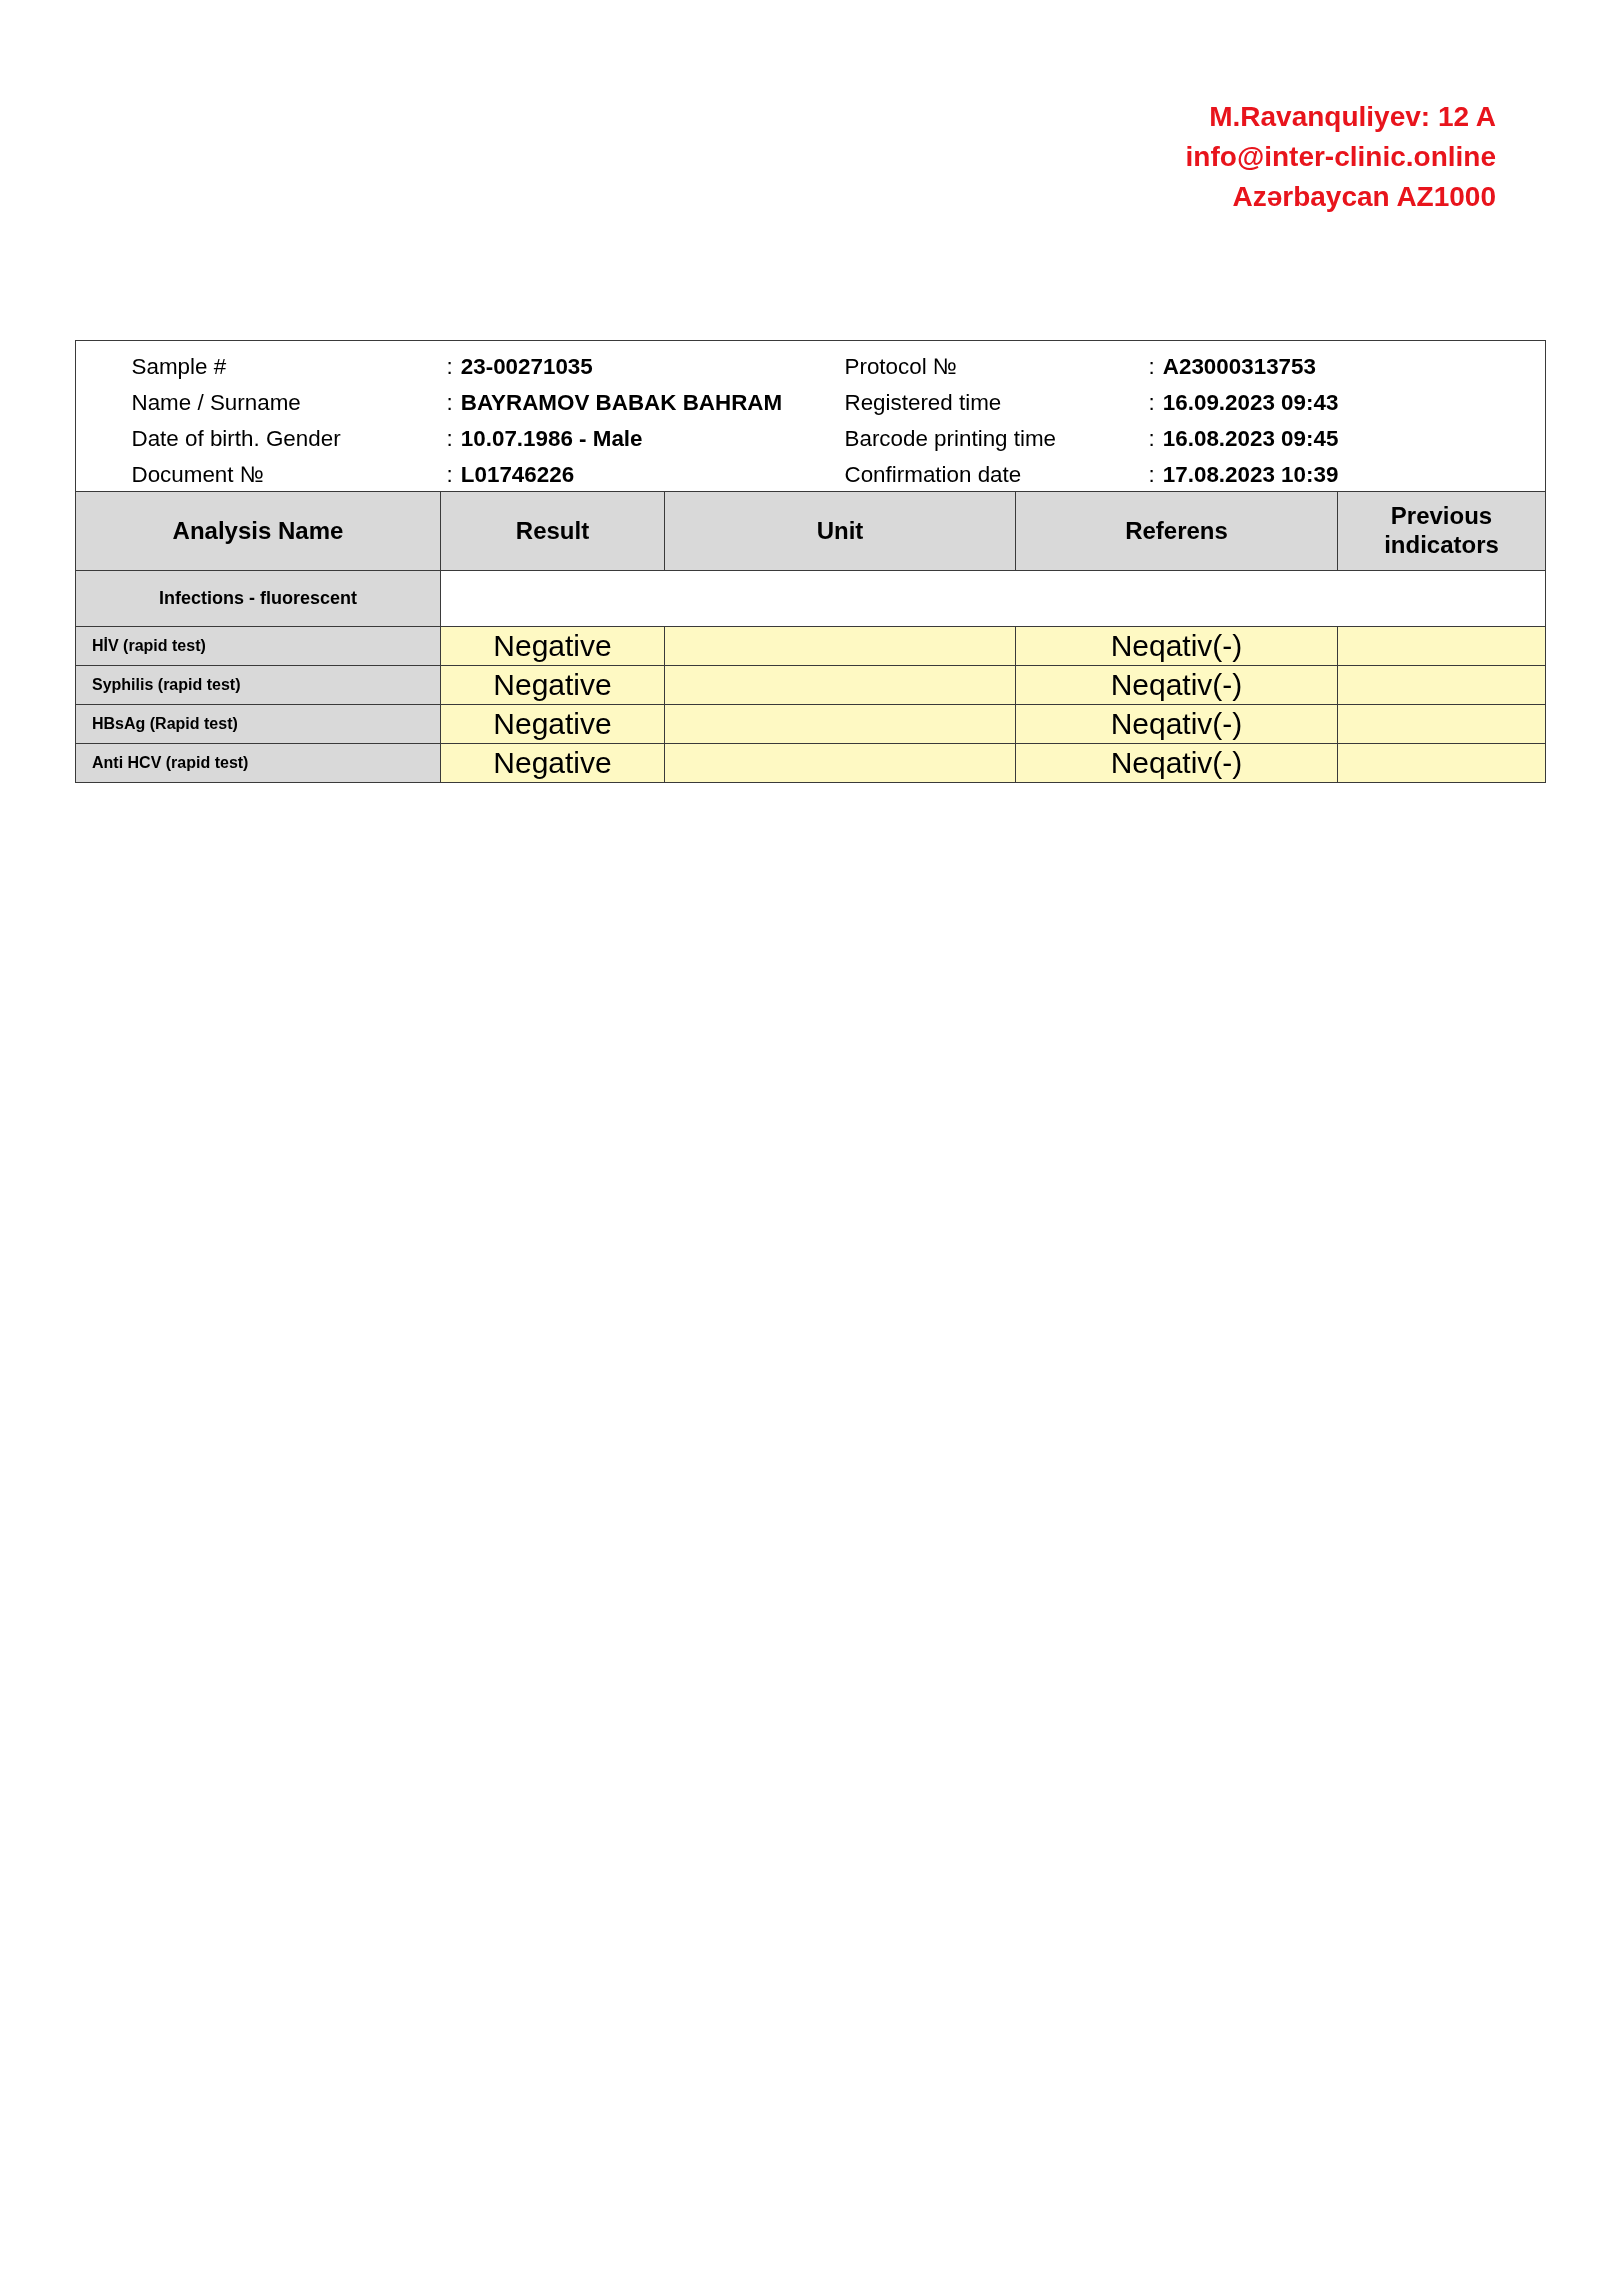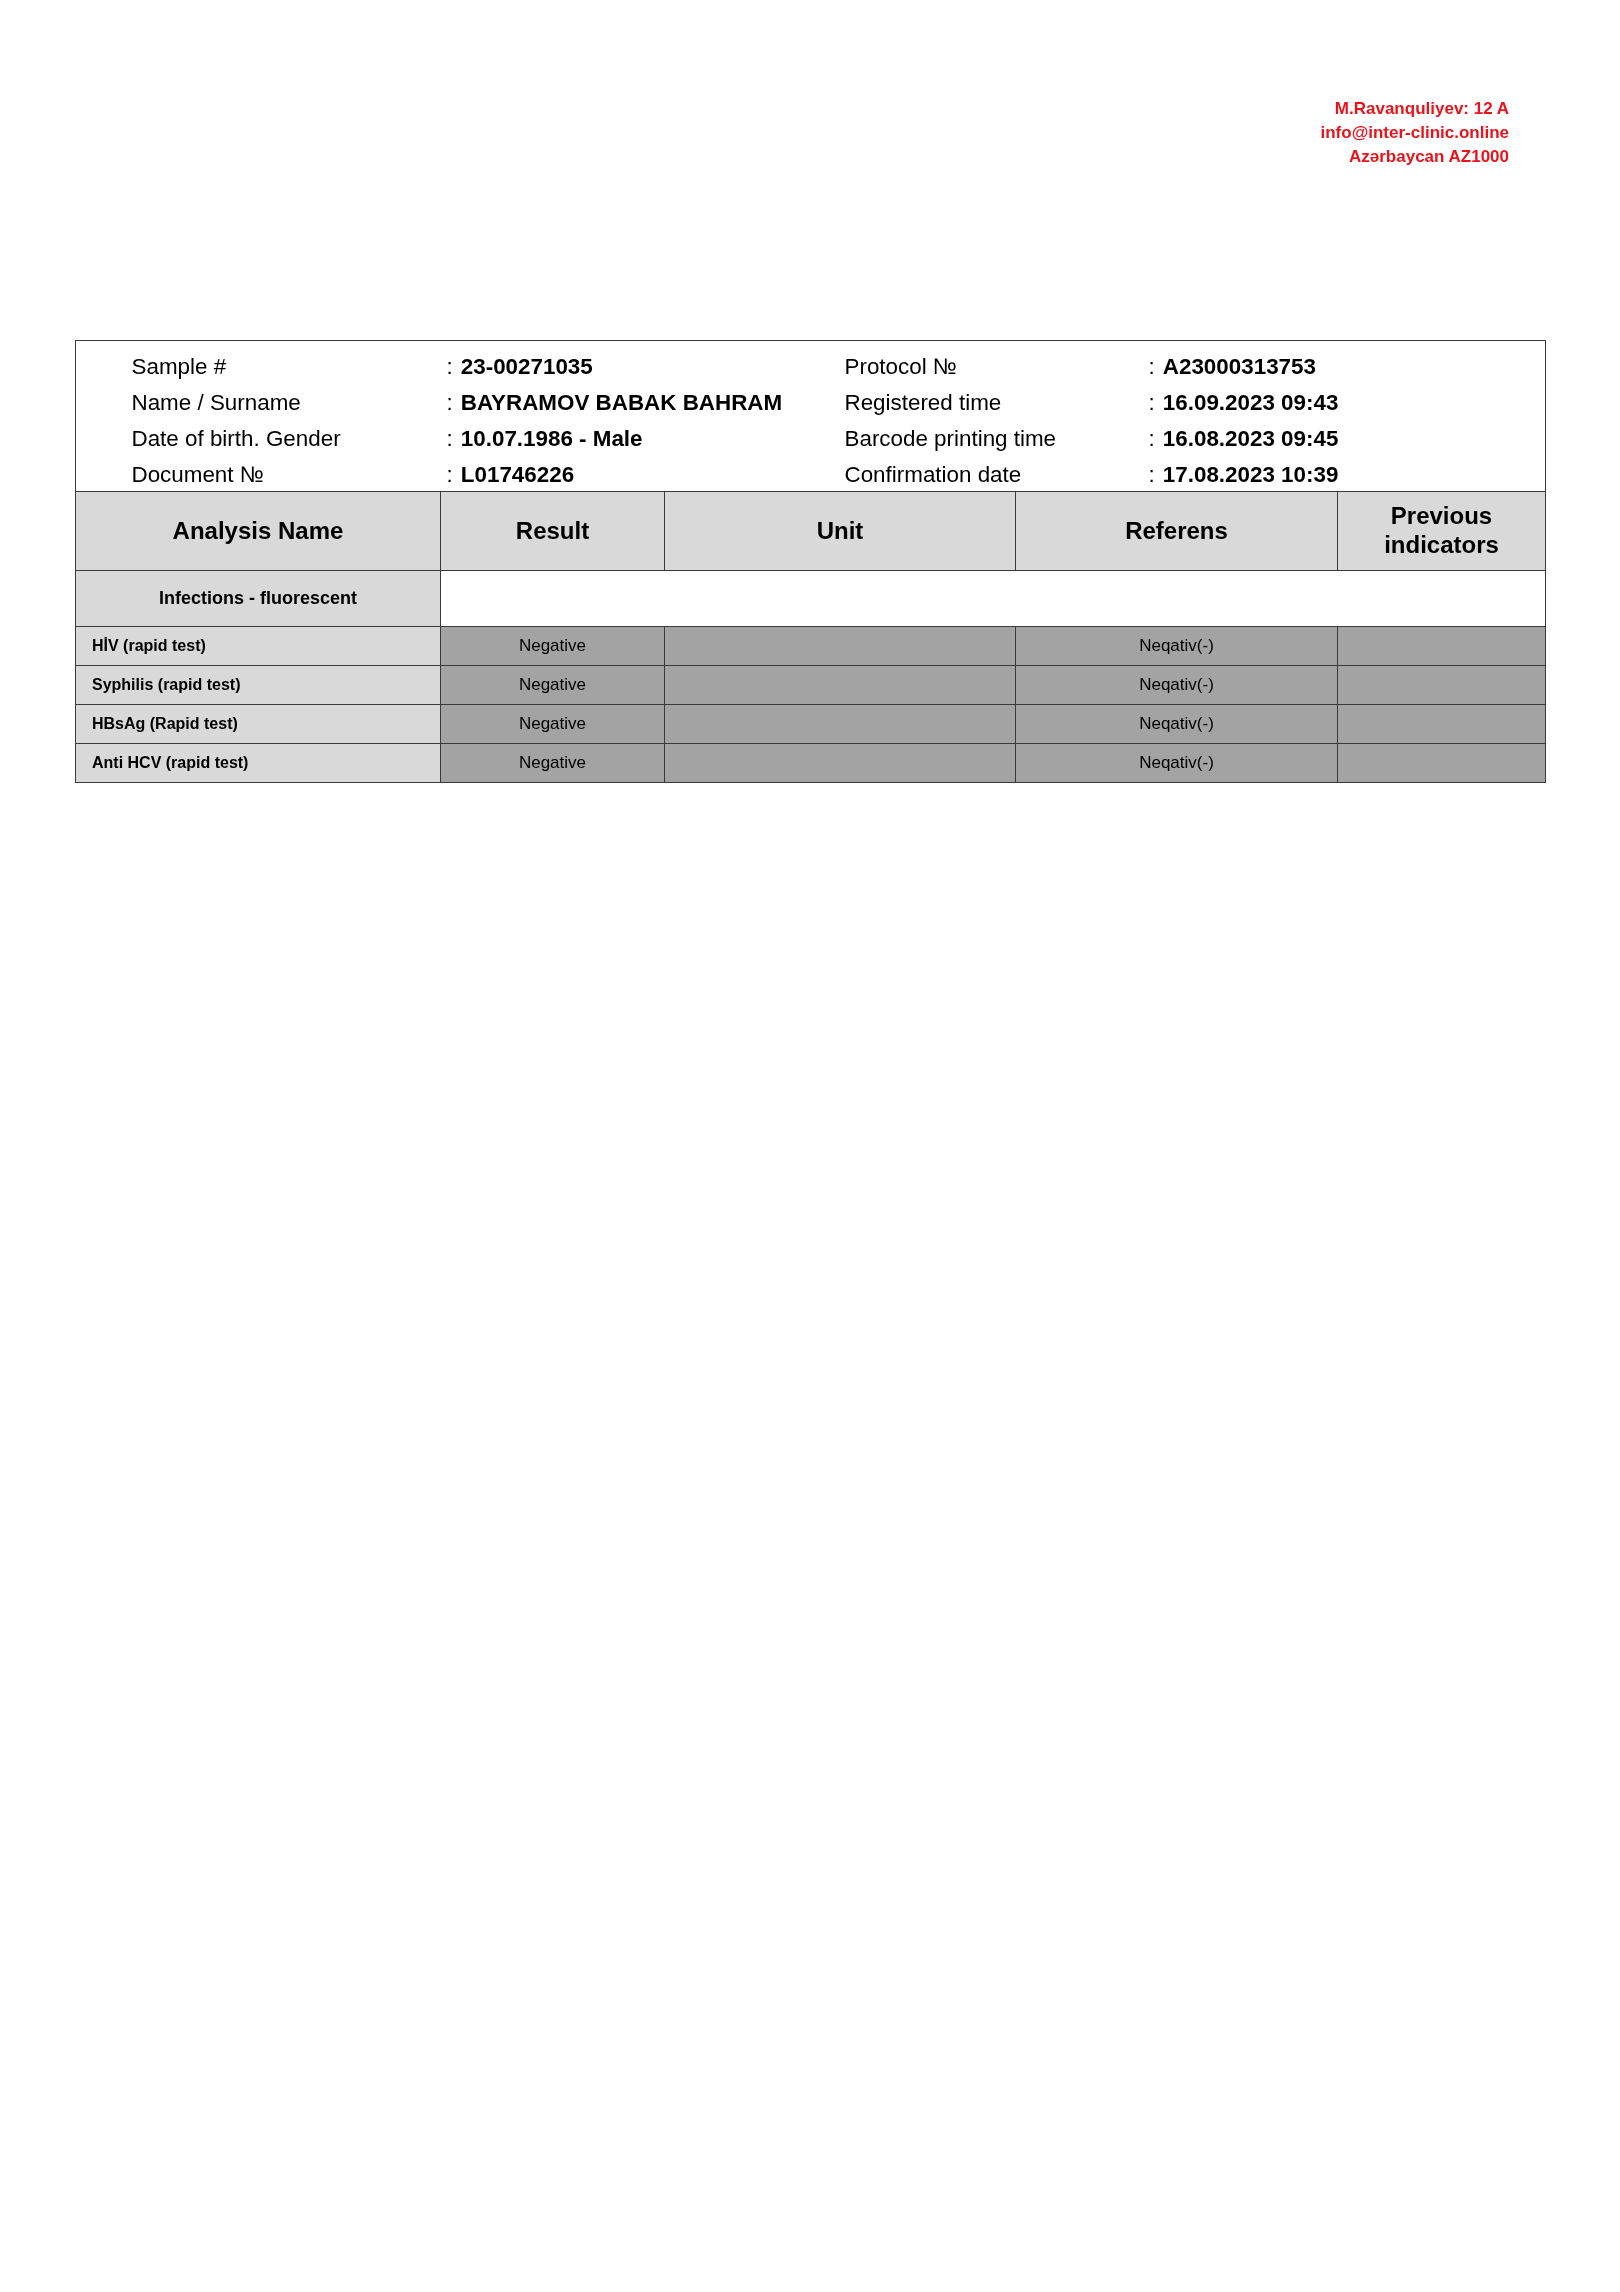--- a/index.html
+++ b/index.html
@@ -65,26 +65,26 @@
     font-family: "DejaVu Sans", sans-serif;
     font-size: 54px;
     font-weight: normal;
     color: #2196d8;
     line-height: 1.0;
     margin-top: 7.2px;
     margin-left: 19.7px;
   }
   .clinic-contact {
     position: absolute;
-    right: 111px;
+    right: 124px;
     top: 97px;
     text-align: right;
     color: #e8141c;
     font-weight: bold;
-    font-size: 17px;
+    font-size: 28px;
     line-height: 1.42;
   }
 
   
   .info-wrap {
     position: absolute;
     left: 75px;
     top: 340px;
     width: 1471px;
     border: 1.8px solid #3a3a3a;
@@ -163,22 +163,22 @@
   }
   .analyte-name {
     background: #d9d9d9;
     font-size: 16px;
     font-weight: bold;
     text-align: left;
     padding: 3.6px 0 3.6px 16px;
     height: 39px;
   }
   .cell-result, .cell-unit, .cell-ref, .cell-prev {
-    background: #a3a3a3;
-    font-size: 17px;
+    background: #fef9c3;
+    font-size: 30px;
     text-align: center;
     height: 39px;
     padding: 1.8px 3.6px;
   }
 </style>
 </head>
 <body>
 
 <div class="page">
 

